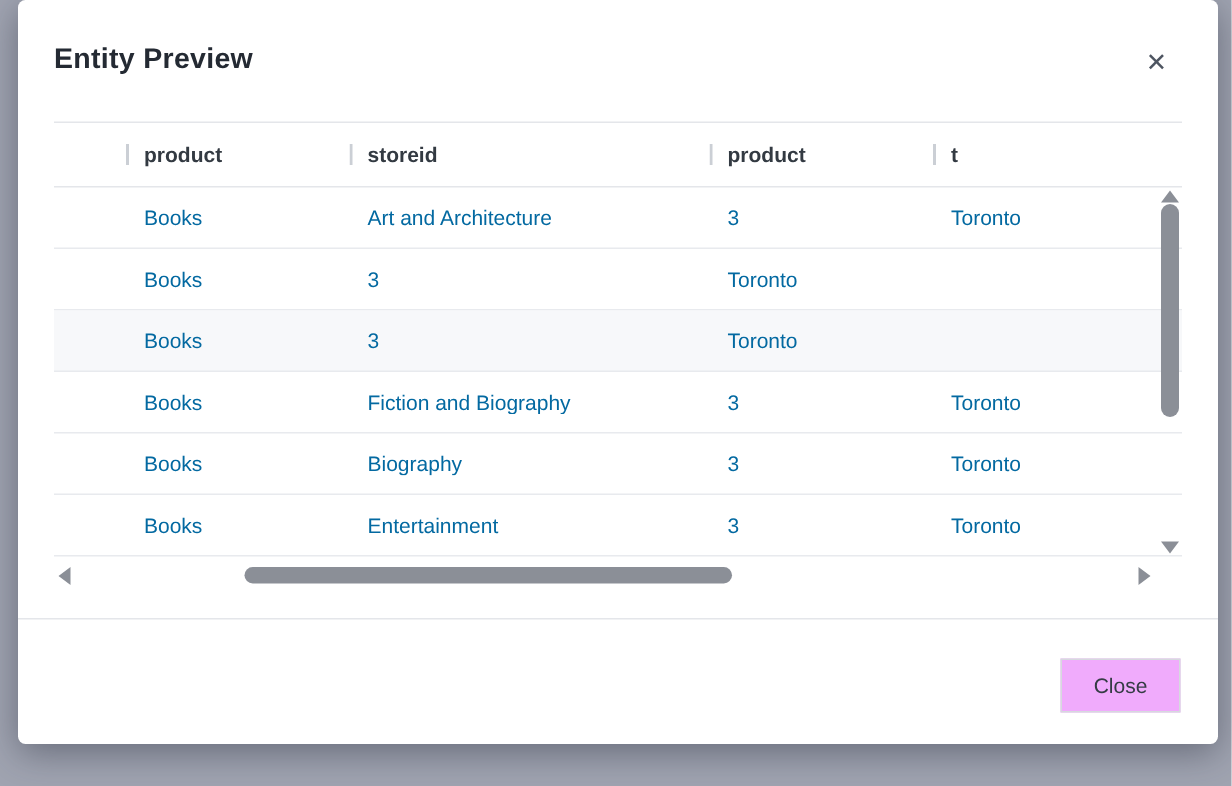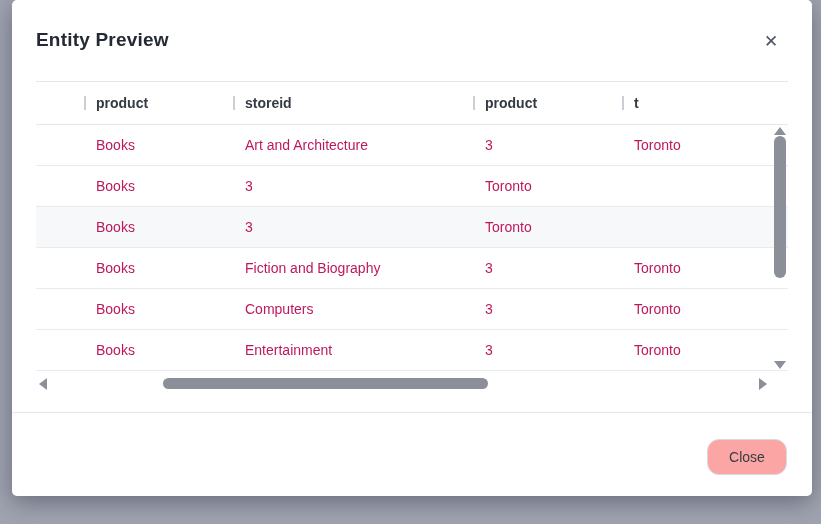--- a/index.html
+++ b/index.html
@@ -35,21 +35,21 @@
     border-top:1px solid #e4e6ea;border-bottom:1px solid #e4e6ea;
   }
   .th{
     display:flex;align-items:center;height:100%;
     overflow:hidden;white-space:nowrap;
     font-size:14px;font-weight:700;color:#333a42;
   }
   .pipe{width:2px;height:14px;background:#cbcfd5;flex:none;margin-right:10px;}
   .trow{
     height:40px;border-bottom:1px solid #e8eaee;
-    font-size:14px;color:#be185d;
+    font-size:14px;color:#0369a1;
   }
   .trow.highlight{background:#f7f8fa;}
   .td{padding-left:12px;overflow:hidden;white-space:nowrap;}
   
   .vscroll-thumb{
     position:absolute;left:762px;top:136px;width:12px;height:142px;
     background:#8b8f97;border-radius:6px;cursor:pointer;
   }
   .varrow-up{
     position:absolute;left:762px;top:127px;width:0;height:0;
@@ -74,21 +74,21 @@
   .harrow-right{
     position:absolute;left:747px;top:378px;width:0;height:0;
     border-top:6px solid transparent;border-bottom:6px solid transparent;
     border-left:8px solid #8b8f97;cursor:pointer;
   }
   .footer-divider{
     position:absolute;left:0;top:412px;width:800px;height:1px;background:#e4e6ea;
   }
   .close-btn{
     position:absolute;left:695px;top:439px;width:80px;height:36px;
-    background:#fca5a5;border:1px solid #d6d9de;border-radius:12px;
+    background:#f0abfc;border:1px solid #d6d9de;border-radius:0;
     font-family:"Liberation Sans", sans-serif;
     font-size:14px;color:#353c45;cursor:pointer;
     display:flex;align-items:center;justify-content:center;
   }
 </style>
 </head>
 <body>
 
 <div class="modal">
 
@@ -142,21 +142,21 @@
       <div class="td"></div>
       <div class="td">Books</div>
       <div class="td">Fiction and Biography</div>
       <div class="td">3</div>
       <div class="td">Toronto</div>
       <div class="td"></div>
     </div>
     <div class="trow">
       <div class="td"></div>
       <div class="td">Books</div>
-      <div class="td">Computers</div>
+      <div class="td">Biography</div>
       <div class="td">3</div>
       <div class="td">Toronto</div>
       <div class="td"></div>
     </div>
     <div class="trow">
       <div class="td"></div>
       <div class="td">Books</div>
       <div class="td">Entertainment</div>
       <div class="td">3</div>
       <div class="td">Toronto</div>

